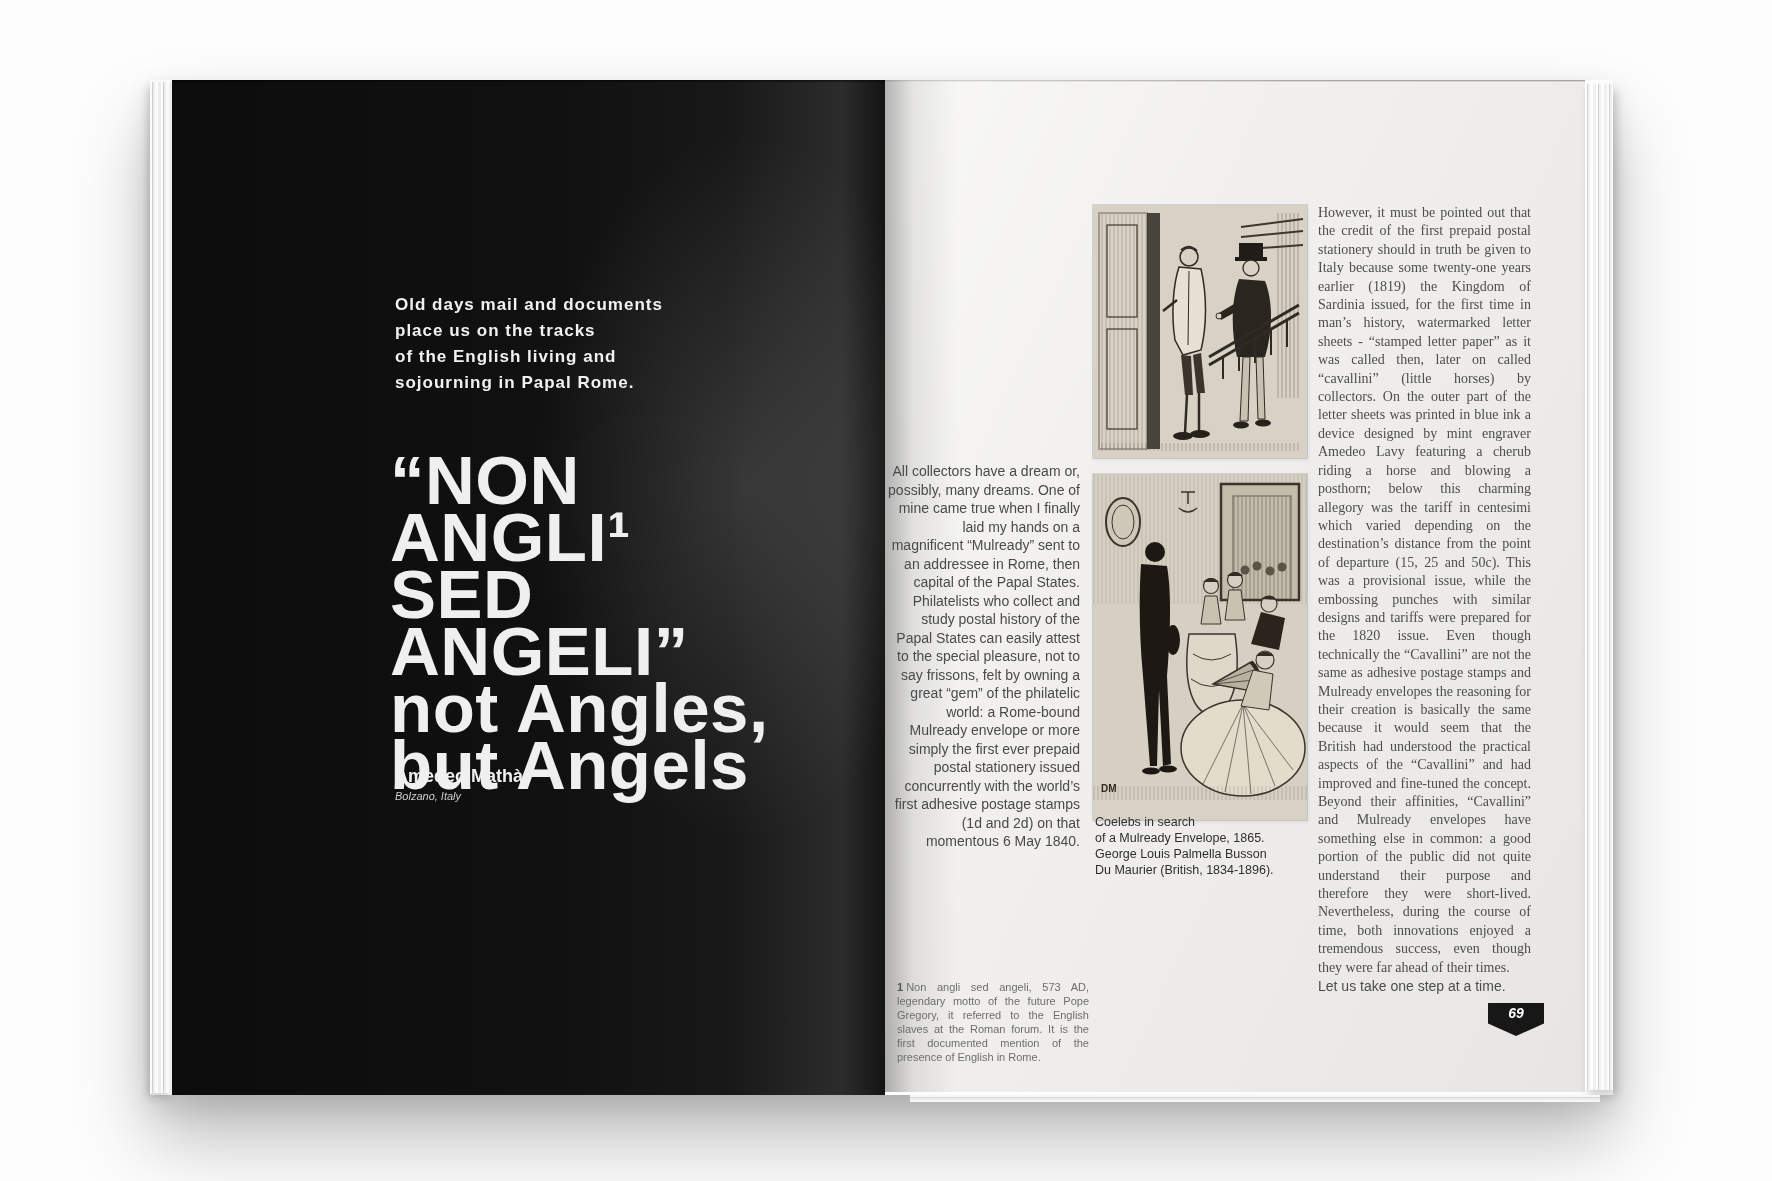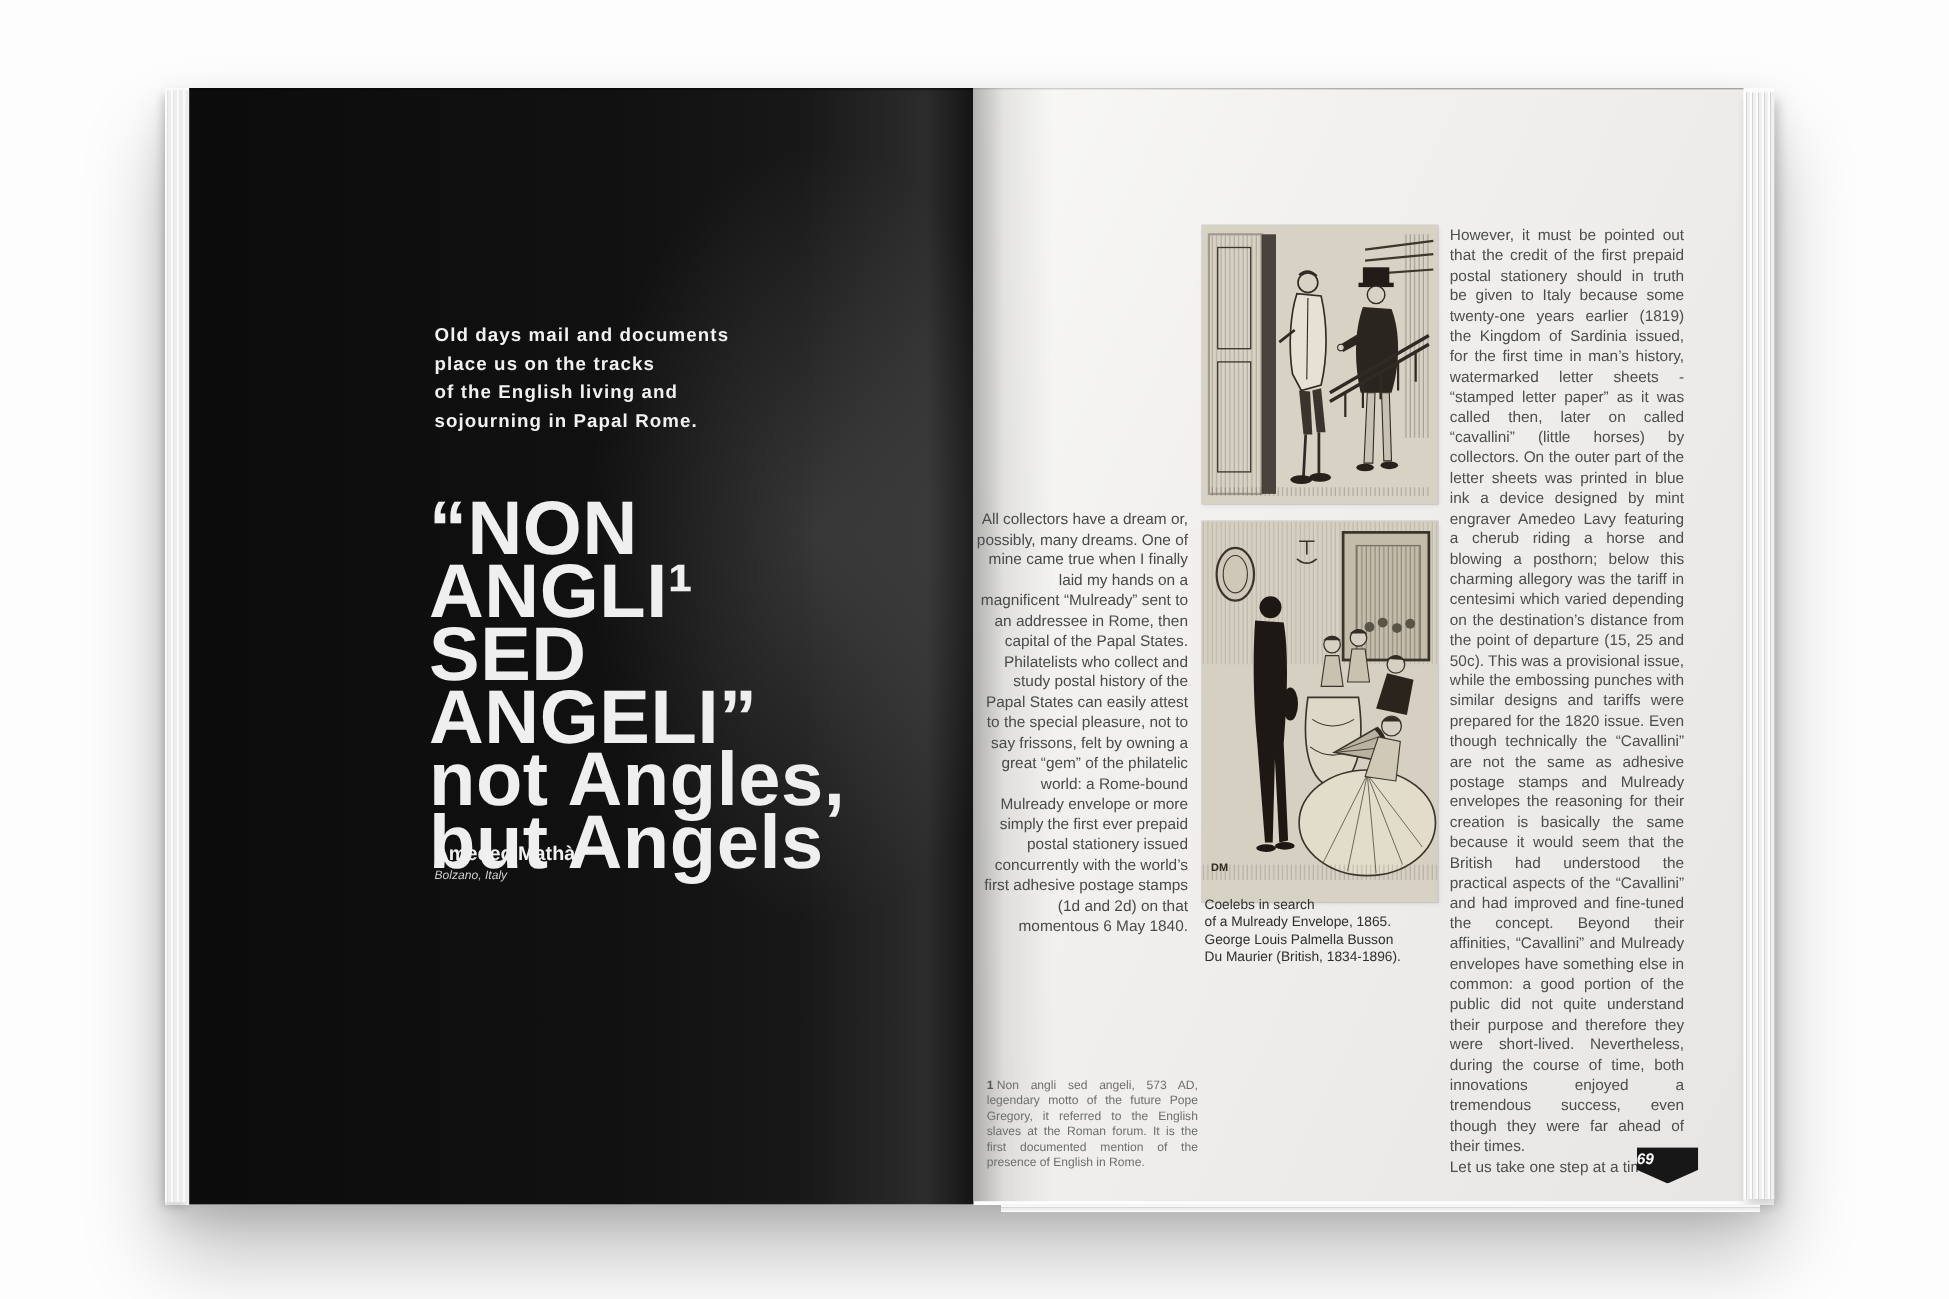--- a/index.html
+++ b/index.html
@@ -42,25 +42,25 @@
     box-shadow:0 0 0 1px rgba(0,0,0,0.12), 1px 2px 4px rgba(0,0,0,0.08);}
   .fig1{top:125px;height:253px;}
   .fig2{top:394px;height:346px;}
   .caption{position:absolute;left:945px;top:734px;width:240px;color:#2e2e2e;
     font-size:12.5px;line-height:16px;font-weight:400;white-space:pre-line;}
   .footnote{position:absolute;left:747px;top:900px;width:192px;color:#6e6e6e;
     font-size:11px;line-height:14px;text-align:justify;}
   .footnote .fn-marker{font-weight:700;color:#555;padding-right:3px;}
   .body-col{position:absolute;left:1168px;top:124px;width:213px;color:#4d4d4d;
     font-size:14px;line-height:18.4px;}
-  .body-col .para{text-align:justify;}
+  .body-col .para{text-align:justify;font-family:Liberation Serif, serif;}
   .body-col .closing{text-align:left;}
-  .page-badge{position:absolute;left:1338px;top:963px;width:56px;height:33px;background:#171717;
+  .page-badge{position:absolute;left:1338px;top:923px;width:56px;height:33px;background:#171717;
     clip-path:polygon(0 0,100% 0,100% 62%,50% 100%,0 62%);
-    color:#fff;font-size:14px;font-weight:700;font-style:italic;line-height:21px;}
+    color:#fff;font-size:14px;font-weight:700;font-style:italic;text-align:center;line-height:21px;}
   svg{display:block;}
 </style>
 </head>
 <body>
 
 <div class="stage">
   <div class="spread">
 
     <div class="left-stack"></div>
 

